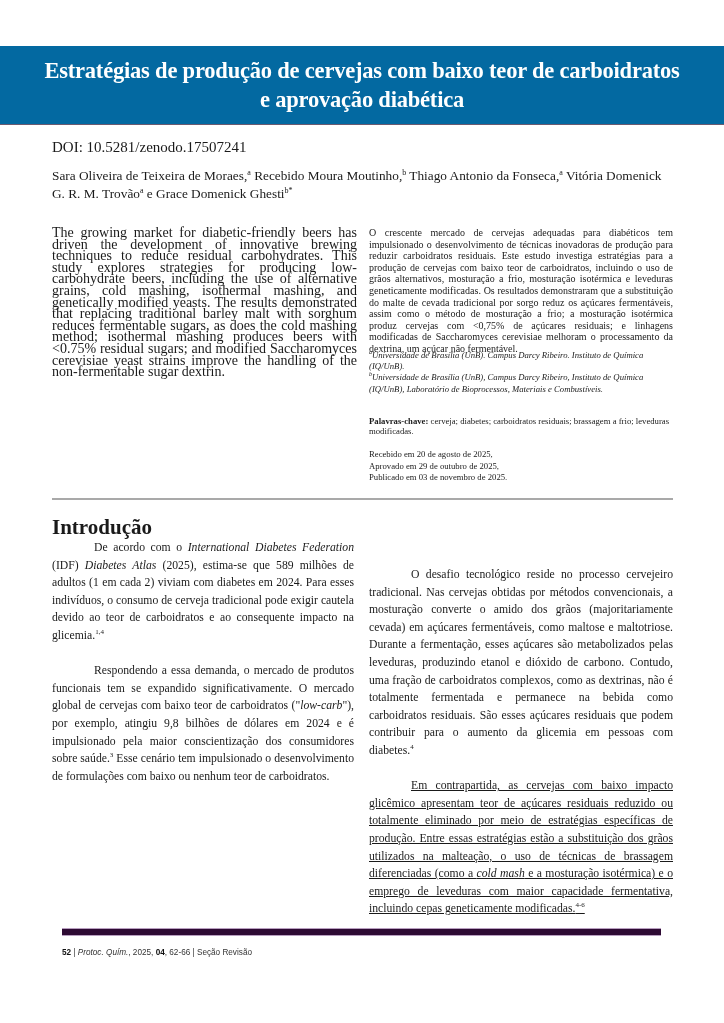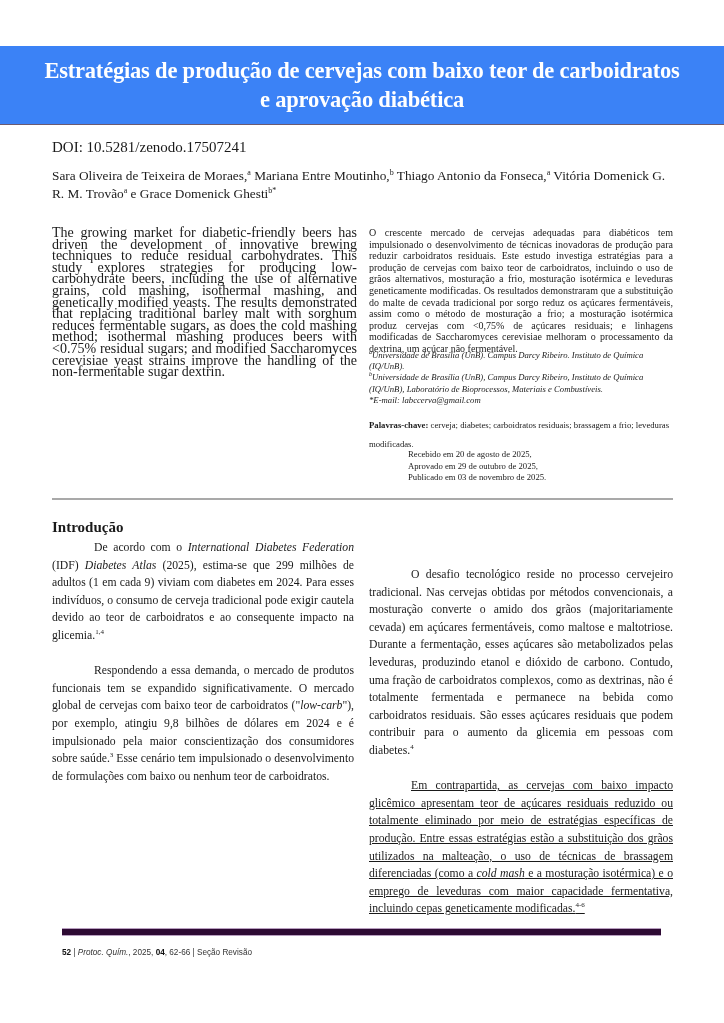--- a/index.html
+++ b/index.html
@@ -2,21 +2,21 @@
 <html><head>
   <meta charset="utf-8">
   <style>
     html, body { margin: 0; padding: 0; background: #ffffff; }
     body {
       width: 724px; height: 1023px; position: relative; overflow: hidden;
       font-family: "Liberation Serif", "DejaVu Serif", serif; color: #1a1a1a;
     }
     .header-band {
       position: absolute; left: 0; top: 46px; width: 724px; height: 78px;
-      background: #3b82f6; border-bottom: 1px solid #6b5a70;
+      background: #0369a1; border-bottom: 1px solid #6b5a70;
       display: flex; align-items: center; justify-content: center; text-align: center;
     }
     .header-band h1 {
       margin: 0; padding: 0 40px; color: #ffffff;
       font-family: "Liberation Serif", serif; font-weight: bold;
       font-size: 22.5px; line-height: 29px; letter-spacing: -0.2px;
     }
     .doi {
       position: absolute; left: 52px; top: 139px; font-size: 15px; line-height: 16px;
     }
@@ -33,33 +33,33 @@
       position: absolute; left: 369px; top: 227px; width: 304px;
       font-size: 10px; line-height: 11.6px; text-align: justify;
     }
     .affiliations {
       position: absolute; left: 369px; top: 350px; width: 304px;
       font-size: 8.7px; line-height: 11.2px; font-style: italic;
     }
     .affiliations sup { font-size: 6px; line-height: 0; }
     .keywords {
       position: absolute; left: 369px; top: 416px; width: 304px;
-      font-size: 8.7px; line-height: 19px;
+      font-size: 8.7px; line-height: 10px;
     }
     .keywords b { font-weight: bold; }
     .dates {
       position: absolute; left: 369px; top: 449px; width: 304px;
-      font-size: 8.7px; line-height: 11.6px; margin-left: 39px;
+      font-size: 8.7px; line-height: 11.6px;
     }
     .divider {
       position: absolute; left: 52px; top: 498px; width: 621px; height: 2px;
       background: #a9a9a9;
     }
     .section-title {
-      position: absolute; left: 52px; top: 518px; font-size: 15px; font-weight: bold;
+      position: absolute; left: 52px; top: 518px; font-size: 21px; font-weight: bold;
       line-height: 18px;
     }
     .col-left {
       position: absolute; left: 52px; top: 539px; width: 302px;
       font-size: 11.7px; line-height: 17.6px; text-align: justify;
     }
     .col-right {
       position: absolute; left: 369px; top: 530px; width: 304px;
       font-size: 11.7px; line-height: 17.6px; text-align: justify; margin-top: 36px;
     }
@@ -81,48 +81,47 @@
 </head>
 <body>
 
 <div class="header-band">
   <h1>Estratégias de produção de cervejas com baixo teor de carboidratos e aprovação diabética</h1>
 </div>
 
 <div class="doi">DOI: 10.5281/zenodo.17507241</div>
 
 <div class="authors">
-  <span>Sara Oliveira de Teixeira de Moraes,</span><sup>a</sup><span> Mariana Entre Moutinho,</span><sup>b</sup><span> Thiago Antonio da Fonseca,</span><sup>a</sup><span> Vitória Domenick G. R. M. Trovão</span><sup>a</sup><span> e Grace Domenick Ghesti</span><sup>b*</sup>
+  <span>Sara Oliveira de Teixeira de Moraes,</span><sup>a</sup><span> Recebido Moura Moutinho,</span><sup>b</sup><span> Thiago Antonio da Fonseca,</span><sup>a</sup><span> Vitória Domenick G. R. M. Trovão</span><sup>a</sup><span> e Grace Domenick Ghesti</span><sup>b*</sup>
 </div>
 
 <div class="abstract-en">The growing market for diabetic-friendly beers has driven the development of innovative brewing techniques to reduce residual carbohydrates. This study explores strategies for producing low-carbohydrate beers, including the use of alternative grains, cold mashing, isothermal mashing, and genetically modified yeasts. The results demonstrated that replacing traditional barley malt with sorghum reduces fermentable sugars, as does the cold mashing method; isothermal mashing produces beers with &lt;0.75% residual sugars; and modified Saccharomyces cerevisiae yeast strains improve the handling of the non-fermentable sugar dextrin.</div>
 <div class="abstract-pt">O crescente mercado de cervejas adequadas para diabéticos tem impulsionado o desenvolvimento de técnicas inovadoras de produção para reduzir carboidratos residuais. Este estudo investiga estratégias para a produção de cervejas com baixo teor de carboidratos, incluindo o uso de grãos alternativos, mosturação a frio, mosturação isotérmica e leveduras geneticamente modificadas. Os resultados demonstraram que a substituição do malte de cevada tradicional por sorgo reduz os açúcares fermentáveis, assim como o método de mosturação a frio; a mosturação isotérmica produz cervejas com &lt;0,75% de açúcares residuais; e linhagens modificadas de Saccharomyces cerevisiae melhoram o processamento da dextrina, um açúcar não fermentável.</div>
 
 <div class="affiliations">
   <div><sup>a</sup><span>Universidade de Brasília (UnB). Campus Darcy Ribeiro. Instituto de Química (IQ/UnB).</span></div>
   <div><sup>b</sup><span>Universidade de Brasília (UnB), Campus Darcy Ribeiro, Instituto de Química (IQ/UnB), Laboratório de Bioprocessos, Materiais e Combustíveis.</span></div>
-  <div>*E-mail: labccerva@gmail.com</div>
 </div>
 
 <div class="keywords">
   <b>Palavras-chave:</b><span> cerveja; diabetes; carboidratos residuais; brassagem a frio; leveduras modificadas.</span>
 </div>
 
 <div class="dates">
   <div>Recebido em 20 de agosto de 2025,</div>
   <div>Aprovado em 29 de outubro de 2025,</div>
   <div>Publicado em 03 de novembro de 2025.</div>
 </div>
 
 <div class="divider"></div>
 
 <div class="section-title">Introdução</div>
 
 <div class="col-left">
-  <p><span>De acordo com o </span><i>International Diabetes Federation</i><span> (IDF) </span><i>Diabetes Atlas</i><span> (2025), estima-se que 299 milhões de adultos (1 em cada 9) viviam com diabetes em 2024. Para esses indivíduos, o consumo de cerveja tradicional pode exigir cautela devido ao teor de carboidratos e ao consequente impacto na glicemia.</span><sup class="ref">1,4</sup></p>
+  <p><span>De acordo com o </span><i>International Diabetes Federation</i><span> (IDF) </span><i>Diabetes Atlas</i><span> (2025), estima-se que 589 milhões de adultos (1 em cada 2) viviam com diabetes em 2024. Para esses indivíduos, o consumo de cerveja tradicional pode exigir cautela devido ao teor de carboidratos e ao consequente impacto na glicemia.</span><sup class="ref">1,4</sup></p>
   <p><span>Respondendo a essa demanda, o mercado de produtos funcionais tem se expandido significativamente. O mercado global de cervejas com baixo teor de carboidratos ("</span><i>low-carb</i><span>"), por exemplo, atingiu 9,8 bilhões de dólares em 2024 e é impulsionado pela maior conscientização dos consumidores sobre saúde.</span><sup class="ref">3</sup><span> Esse cenário tem impulsionado o desenvolvimento de formulações com baixo ou nenhum teor de carboidratos.</span></p>
 </div>
 
 <div class="col-right">
   <p><span>O desafio tecnológico reside no processo cervejeiro tradicional. Nas cervejas obtidas por métodos convencionais, a mosturação converte o amido dos grãos (majoritariamente cevada) em açúcares fermentáveis, como maltose e maltotriose. Durante a fermentação, esses açúcares são metabolizados pelas leveduras, produzindo etanol e dióxido de carbono. Contudo, uma fração de carboidratos complexos, como as dextrinas, não é totalmente fermentada e permanece na bebida como carboidratos residuais. São esses açúcares residuais que podem contribuir para o aumento da glicemia em pessoas com diabetes.</span><sup class="ref">4</sup></p>
   <p><span>Em contrapartida, as cervejas com baixo impacto glicêmico apresentam teor de açúcares residuais reduzido ou totalmente eliminado por meio de estratégias específicas de produção. Entre essas estratégias estão a substituição dos grãos utilizados na malteação, o uso de técnicas de brassagem diferenciadas (como a </span><i>cold mash</i><span> e a mosturação isotérmica) e o emprego de leveduras com maior capacidade fermentativa, incluindo cepas geneticamente modificadas.</span><sup class="ref">4-6</sup></p>
 </div>
 
 <div class="footer-bar"></div>
 <div class="footer-text">

